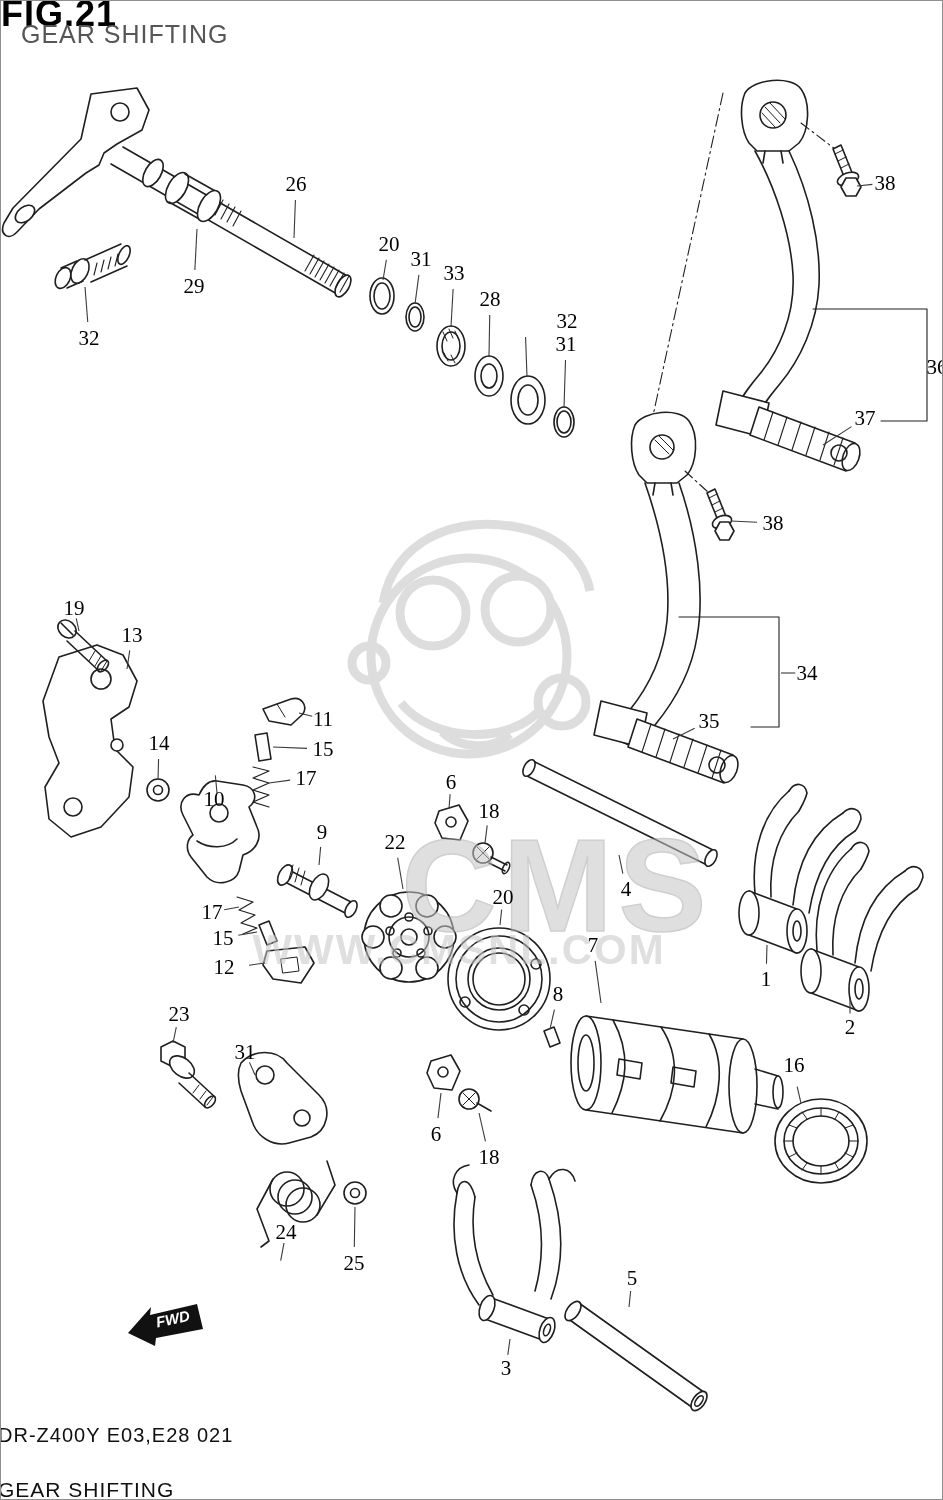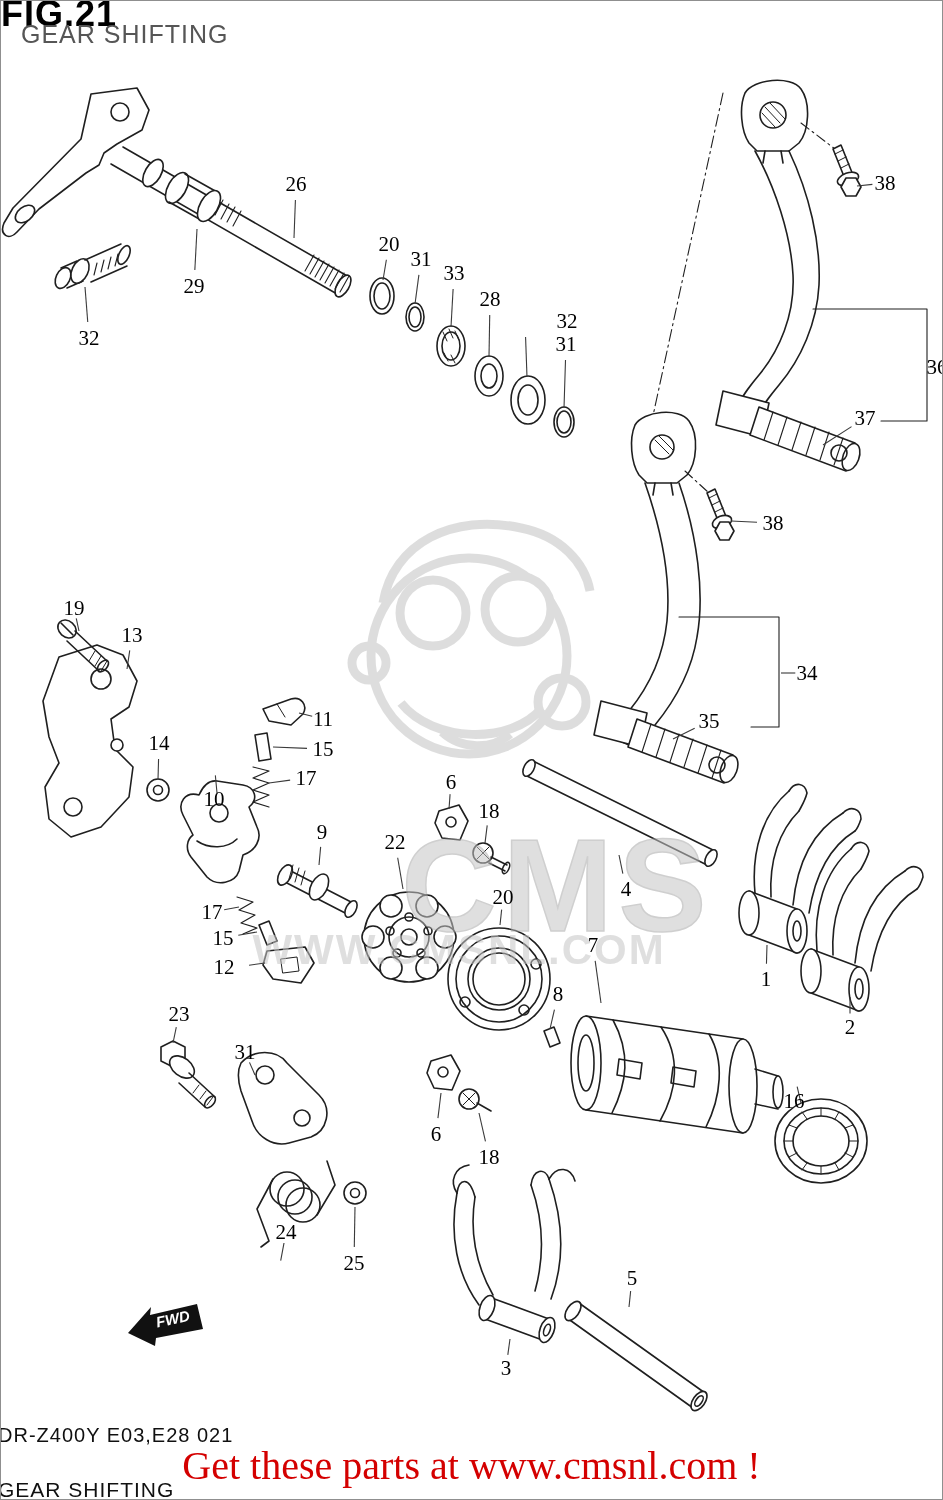--- a/index.html
+++ b/index.html
@@ -423,27 +423,26 @@
       <div class="callout" style="left: 557px; top: 993px;">8</div>
       <div class="callout" style="left: 211px; top: 911px;">17</div>
       <div class="callout" style="left: 222px; top: 937px;">15</div>
       <div class="callout" style="left: 223px; top: 966px;">12</div>
       <div class="callout" style="left: 178px; top: 1013px;">23</div>
       <div class="callout" style="left: 244px; top: 1051px;">31</div>
       <div class="callout" style="left: 435px; top: 1133px;">6</div>
       <div class="callout" style="left: 488px; top: 1156px;">18</div>
       <div class="callout" style="left: 765px; top: 978px;">1</div>
       <div class="callout" style="left: 849px; top: 1026px;">2</div>
-      <div class="callout" style="left: 793px; top: 1100px; text-align: right;">16</div>
+      <div class="callout" style="left: 793px; top: 1064px; text-align: right;">16</div>
       <div class="callout" style="left: 277px; top: 1231px; margin-left: 8px;">24</div>
       <div class="callout" style="left: 353px; top: 1262px;">25</div>
       <div class="callout" style="left: 505px; top: 1367px;">3</div>
       <div class="callout" style="left: 631px; top: 1277px;">5</div>
     </div>
 
   <div class="fig-label">FIG.21</div>
   <div class="fig-title">GEAR SHIFTING</div>
 
   <div class="footer-model">DR-Z400Y E03,E28  021</div>
   <div class="footer-title">GEAR SHIFTING</div>
-  <div class="promo">Get these parts at www.cmsnl.com !</div>
 
 </div>
 
 </body></html>

